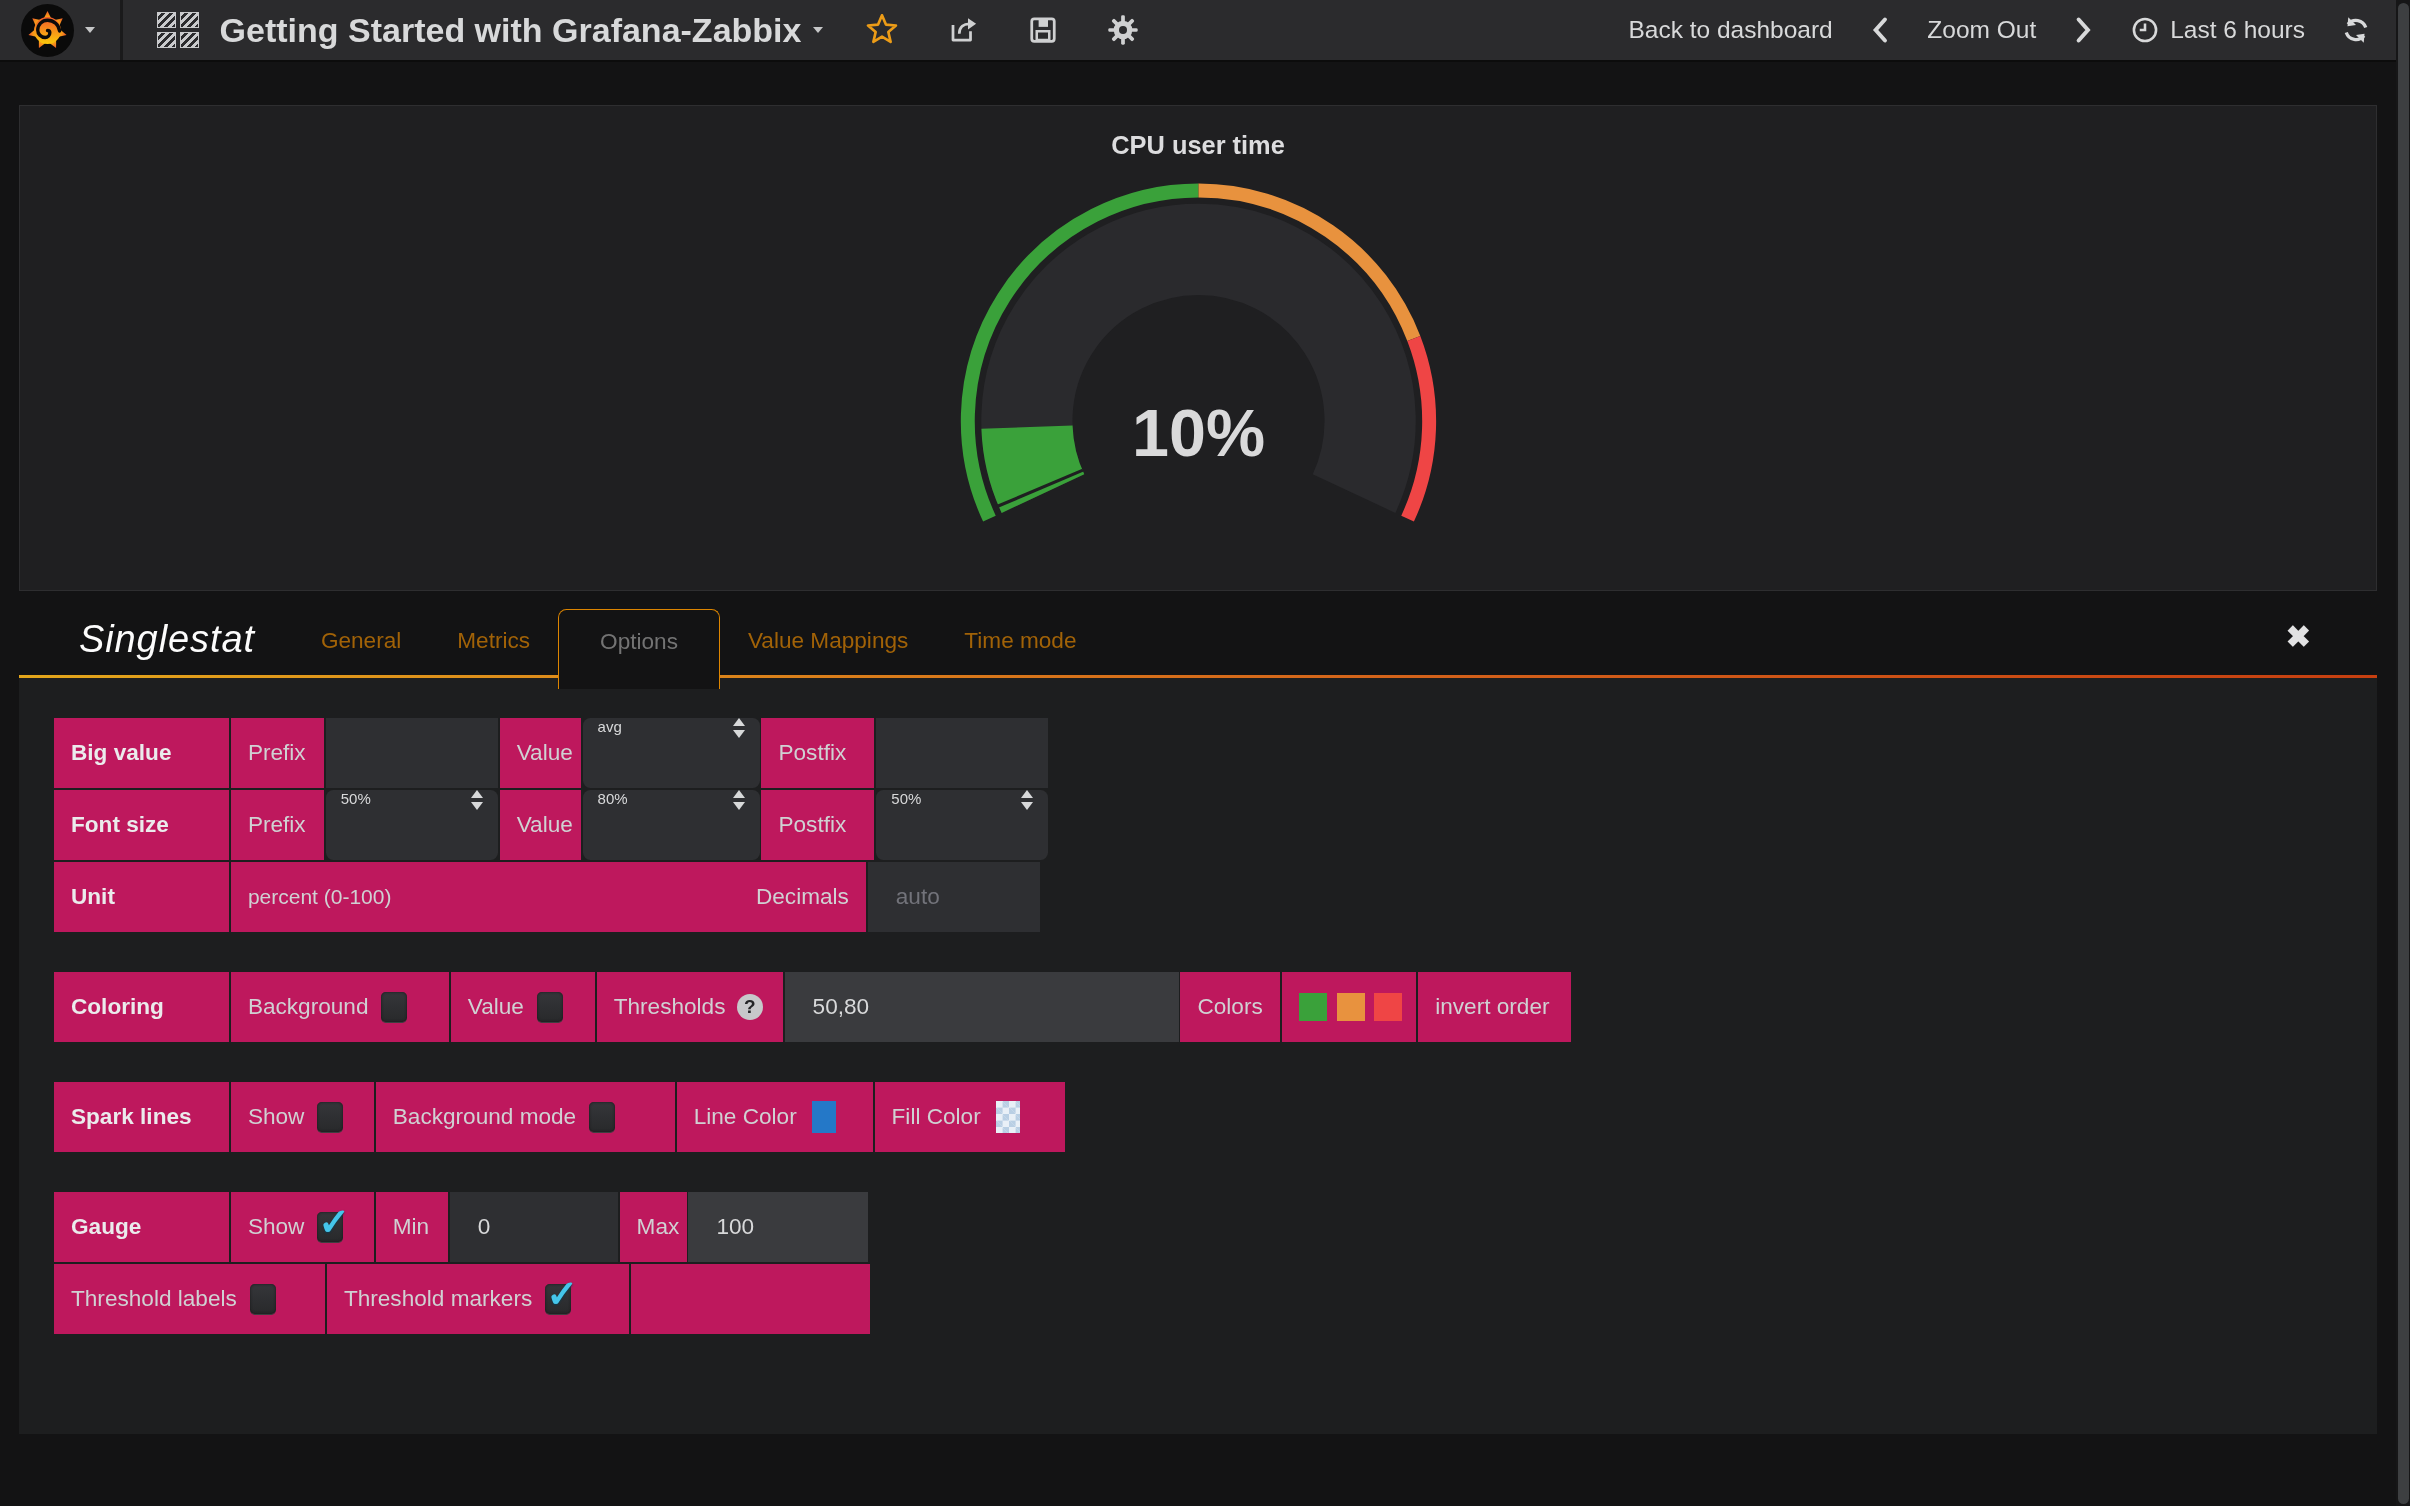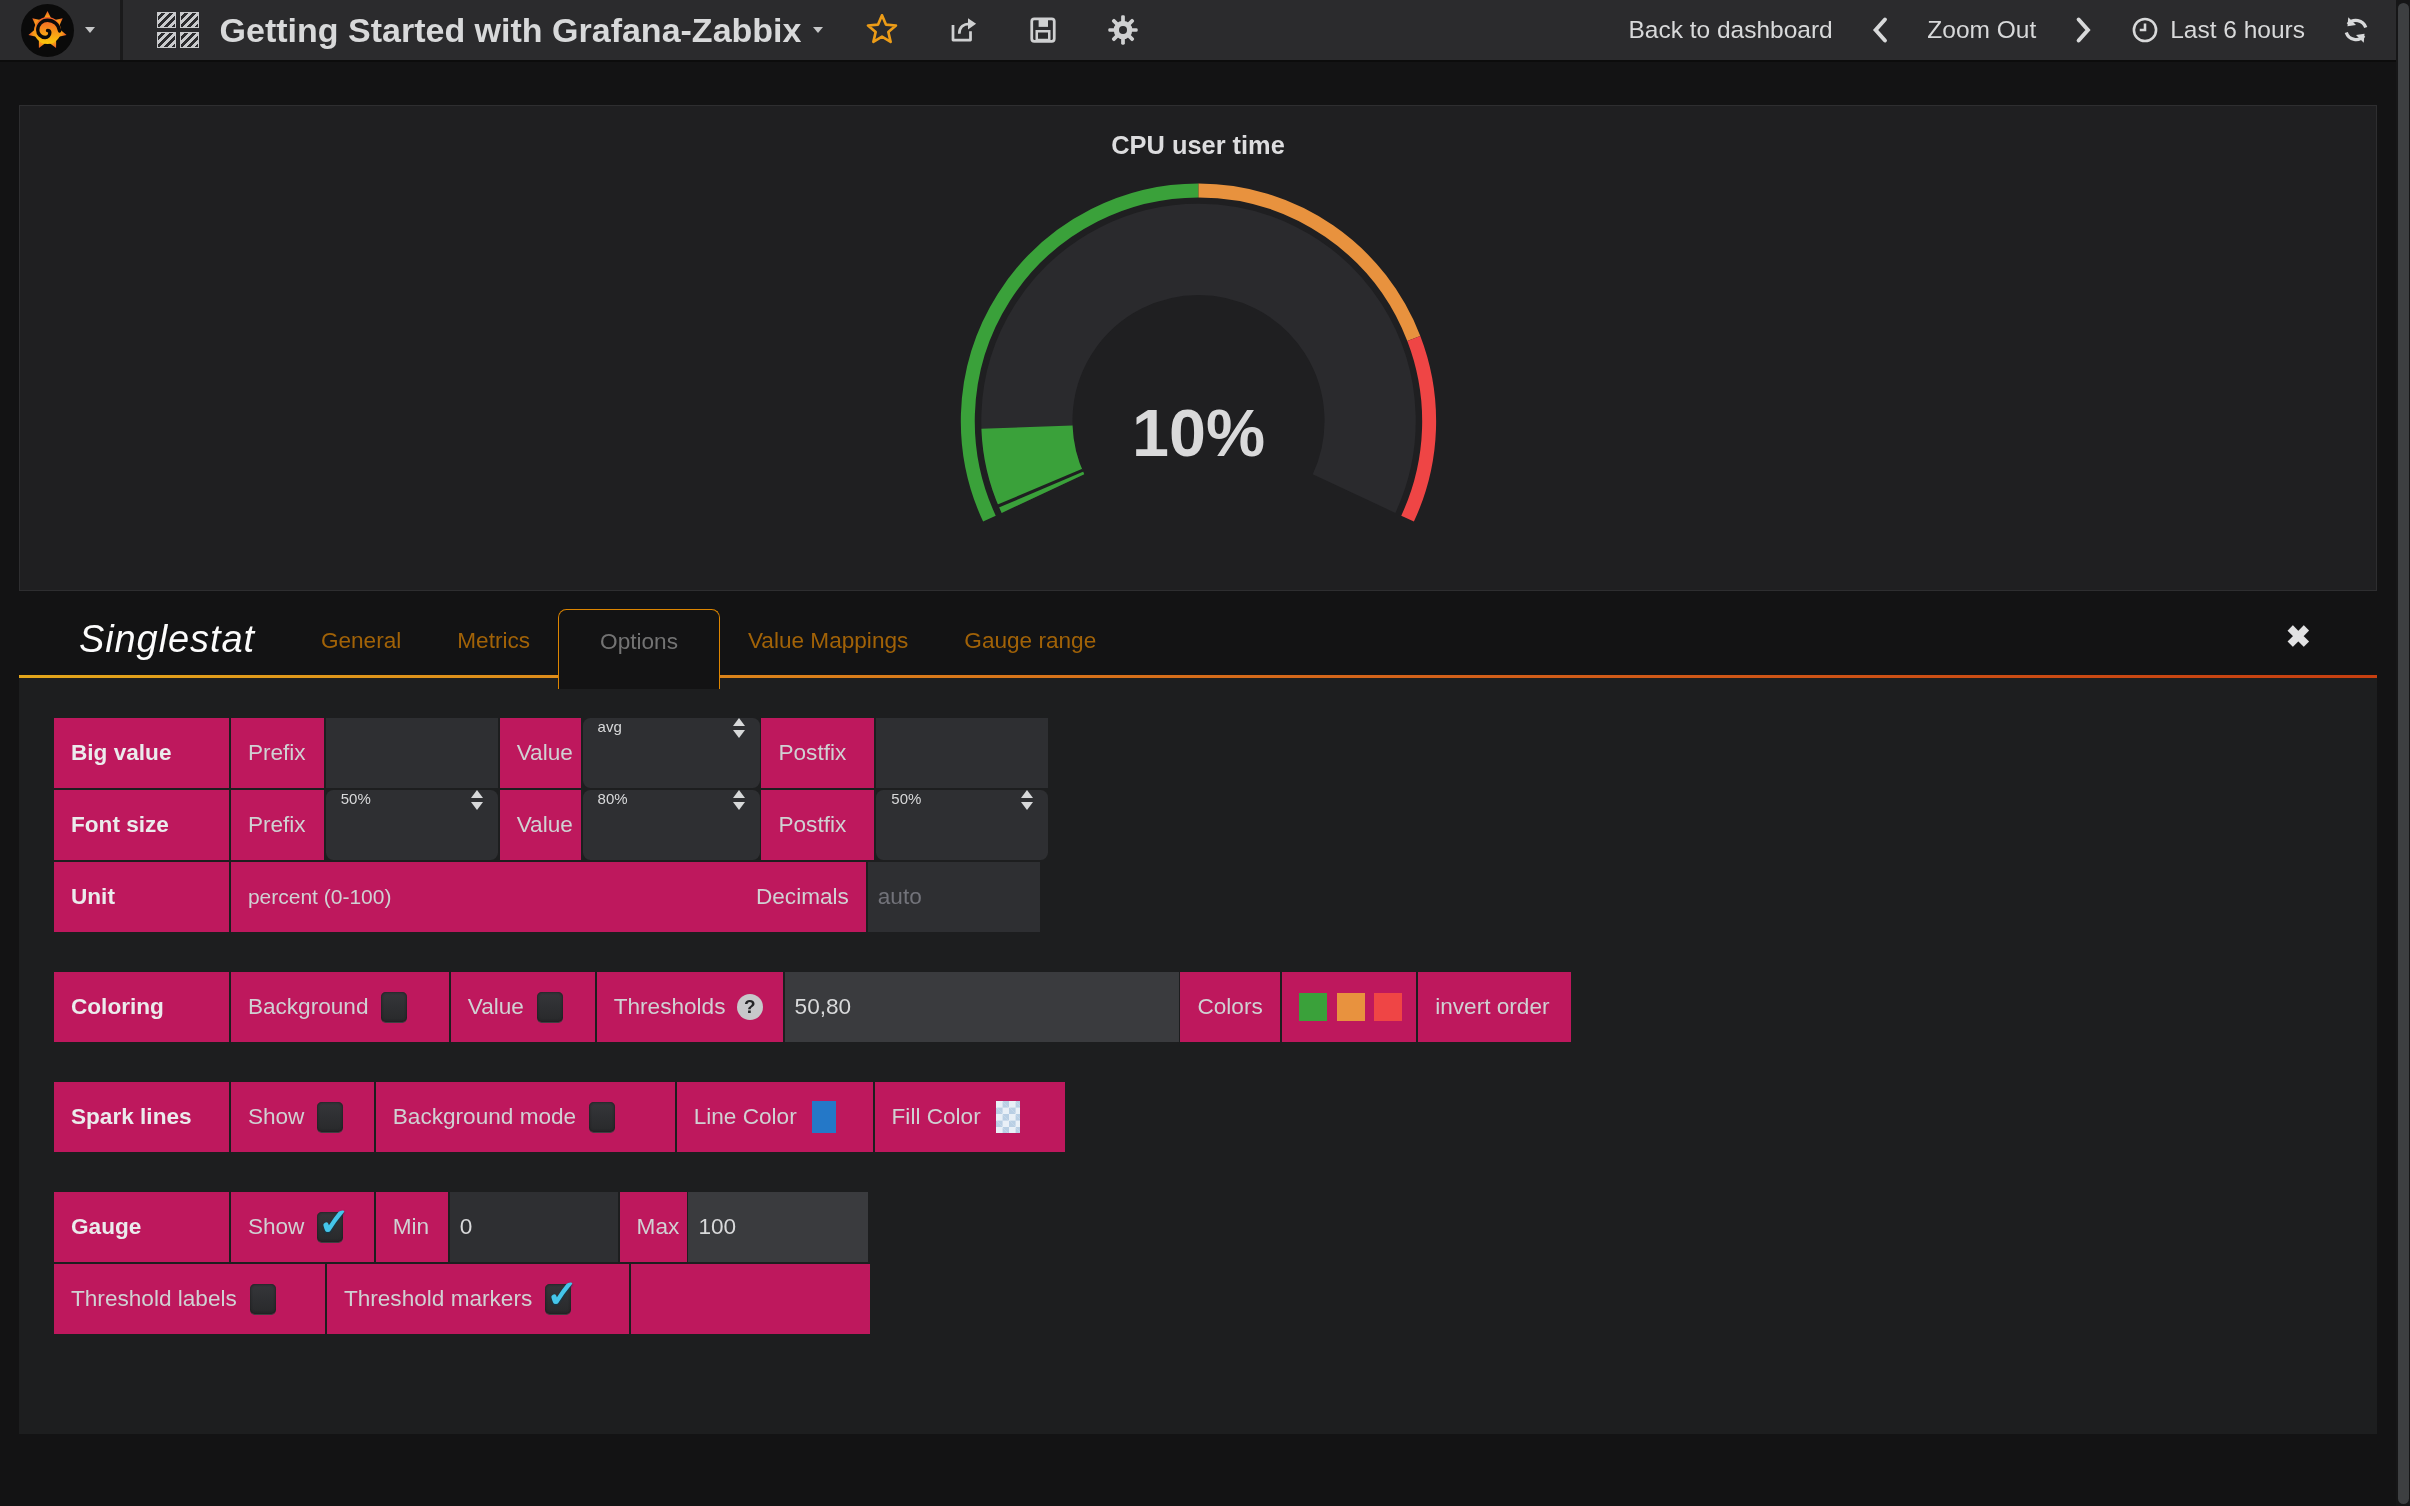--- a/index.html
+++ b/index.html
@@ -56,21 +56,21 @@
   .tab-close { position:relative; z-index:2; margin-left:auto; margin-bottom:24.5px; margin-right:66px;
                font-size:30px; color:#e2e2e3; cursor:pointer; font-weight:700; }
 
   
   .editor-body { background:#1d1e1f; padding:40px 0 98px 35px; }
   .fgroup { margin-bottom:40px; }
   .frow { display:flex; gap:1.9px; margin-bottom:1.9px; }
   .cell { height:70px; display:flex; align-items:center; background:#be185d; padding:0 17px;
           font-size:22.6px; color:#d0d1d3; white-space:nowrap; }
   .cell.bold { font-weight:700; color:#ebebec; }
-  .cell.input-cell { background:#2e2f32; padding:0 10px; color:#d8d9da;align-items:center; }
+  .cell.input-cell { background:#2e2f32; padding:0 28px; color:#d8d9da;align-items:center; }
   .cell.input-cell.light { background:#3a3b3e; }
   .cell input { background:transparent; border:none; outline:none; color:#d8d9da;
                 font-size:22.6px; width:100%; font-family:"Liberation Sans", sans-serif; }
   .cell input::placeholder { color:#72737a; }
   .gf-select { background:#2e2f32; border-radius:7.5px; height:70px; display:flex; align-items:flex-start;
                justify-content:space-between; padding:0 15px; cursor:pointer; }
   .spin { display:flex; flex-direction:column; gap:3.8px; }
   .spin i { display:block; width:0; height:0; border-left:6.6px solid transparent; border-right:6.6px solid transparent; }
   .spin .up { border-bottom:8.5px solid #d8d9da; }
   .spin .down { border-top:8.5px solid #d8d9da; }
@@ -223,21 +223,21 @@
     </div>
   </div>
 
   <div class="editor">
     <div class="tabbar">
       <div class="editor-heading">Singlestat</div>
       <div class="tab">General</div>
       <div class="tab">Metrics</div>
       <div class="tab active">Options</div>
       <div class="tab">Value Mappings</div>
-      <div class="tab">Gauge range</div>
+      <div class="tab">Time mode</div>
       <div class="tab-close">✖</div>
       <div class="tab-underline"></div>
     </div>
 
     <div class="editor-body">
 
       <div class="fgroup">
         <div class="frow">
           <div class="cell bold" style="width:175px">Big value</div>
           <div class="cell" style="width:93px">Prefix</div>

